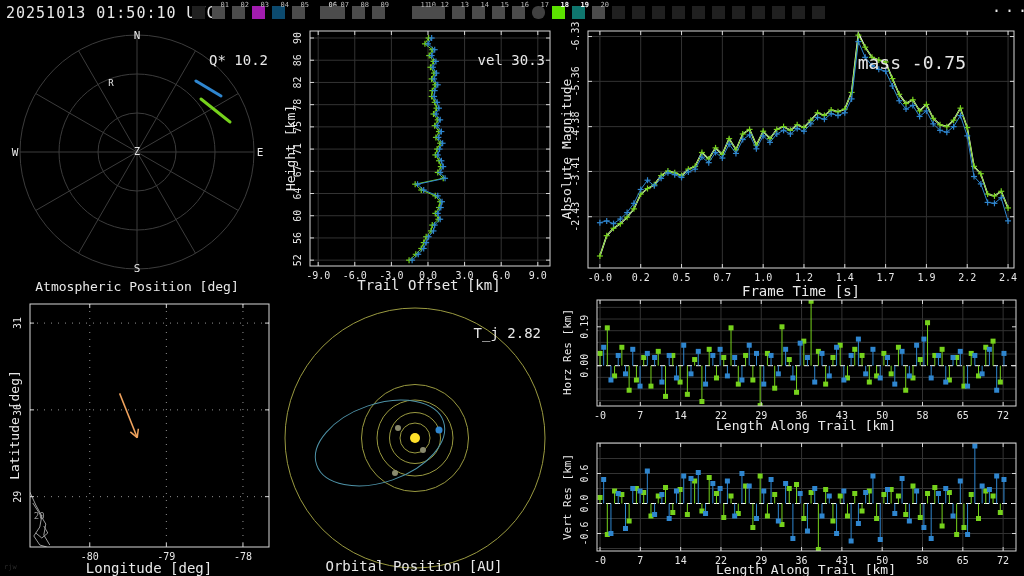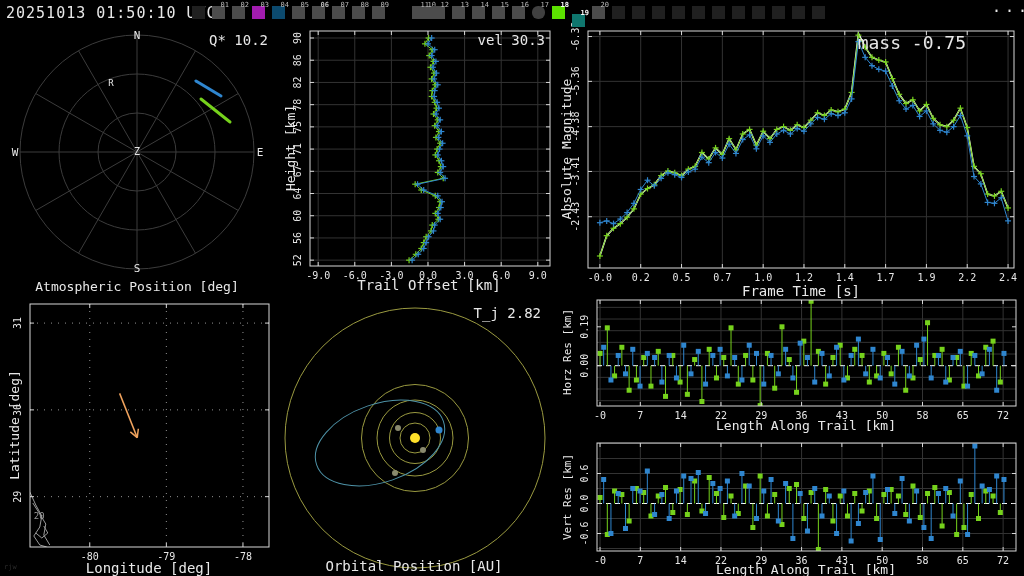--- a/index.html
+++ b/index.html
@@ -1,20 +1,20 @@
 <!DOCTYPE html>
 <html><head>
 <meta charset="utf-8">
 <style>
   html,body{margin:0;padding:0;background:#000;}
   #app{position:relative;width:1024px;height:576px;background:#000;overflow:hidden;
        font-family:"DejaVu Sans Mono",monospace;}
   .lbl{position:absolute;color:#e8e8e8;white-space:pre;font-family:"DejaVu Sans Mono",monospace;}
   .ctr{transform:translateX(-50%);}
-  .rgt{transform:translateX(-100%);}
+  .rgt{transform:translateX(-100%);margin-top:20px;}
   .rot{transform:translate(-50%,-50%) rotate(-90deg);transform-origin:center;}
   #clock{left:6px;top:4px;font-size:15px;letter-spacing:1px;}
   #menu-dots{left:992px;top:-2px;font-size:15px;letter-spacing:4px;cursor:pointer;}
   .slot{position:absolute;top:6px;width:13px;height:13px;}
   .slot .num{position:absolute;right:-4px;top:-5px;font-size:7px;line-height:8px;color:#b8b8b8;padding-left:20px;}
   .slot.green .num,.slot.blue .num{color:#fff;font-weight:bold;}
   svg{position:absolute;left:0;top:0;}
   text{font-family:"DejaVu Sans Mono",monospace;}
 </style>
 </head>
@@ -1273,21 +1273,21 @@
         </div>
         <div class="slot idle" style="left: 252px; background: #a21caf;">
           <span class="num">03</span>
         </div>
         <div class="slot idle" style="left: 272px; background: #0c4a6e;">
           <span class="num">04</span>
         </div>
         <div class="slot idle" style="left: 292px; background: rgb(76, 76, 76);">
           <span class="num">05</span>
         </div>
-        <div class="slot idle" style="left: 312px; background: rgb(76, 76, 76); font-weight: bold;">
+        <div class="slot idle" style="left: 320px; background: rgb(76, 76, 76); font-weight: bold;">
           <span class="num">06</span>
         </div>
         <div class="slot idle" style="left: 332px; background: rgb(76, 76, 76);">
           <span class="num">07</span>
         </div>
         <div class="slot idle" style="left: 352px; background: rgb(76, 76, 76);">
           <span class="num">08</span>
         </div>
         <div class="slot idle" style="left: 372px; background: rgb(76, 76, 76);">
           <span class="num">09</span>
@@ -1312,21 +1312,21 @@
         </div>
         <div class="slot idle" style="left: 512px; background: rgb(76, 76, 76);">
           <span class="num">16</span>
         </div>
         <div class="slot idle" style="left: 532px; background: #404040; border-radius: 6px;">
           <span class="num">17</span>
         </div>
         <div class="slot green" style="left: 552px; background: rgb(92, 224, 0);">
           <span class="num">18</span>
         </div>
-        <div class="slot blue" style="left: 572px; background: #0f766e; margin-top: 8px;">
+        <div class="slot blue" style="left: 572px; background: #0f766e;">
           <span class="num">19</span>
         </div>
         <div class="slot idle" style="left: 592px; background: rgb(76, 76, 76);">
           <span class="num">20</span>
         </div>
         <div class="slot empty" style="left: 612px; background: rgb(32, 32, 32);"></div>
         <div class="slot empty" style="left: 632px; background: rgb(32, 32, 32);"></div>
         <div class="slot empty" style="left: 652px; background: rgb(32, 32, 32);"></div>
         <div class="slot empty" style="left: 672px; background: rgb(32, 32, 32);"></div>
         <div class="slot empty" style="left: 692px; background: rgb(32, 32, 32);"></div>

